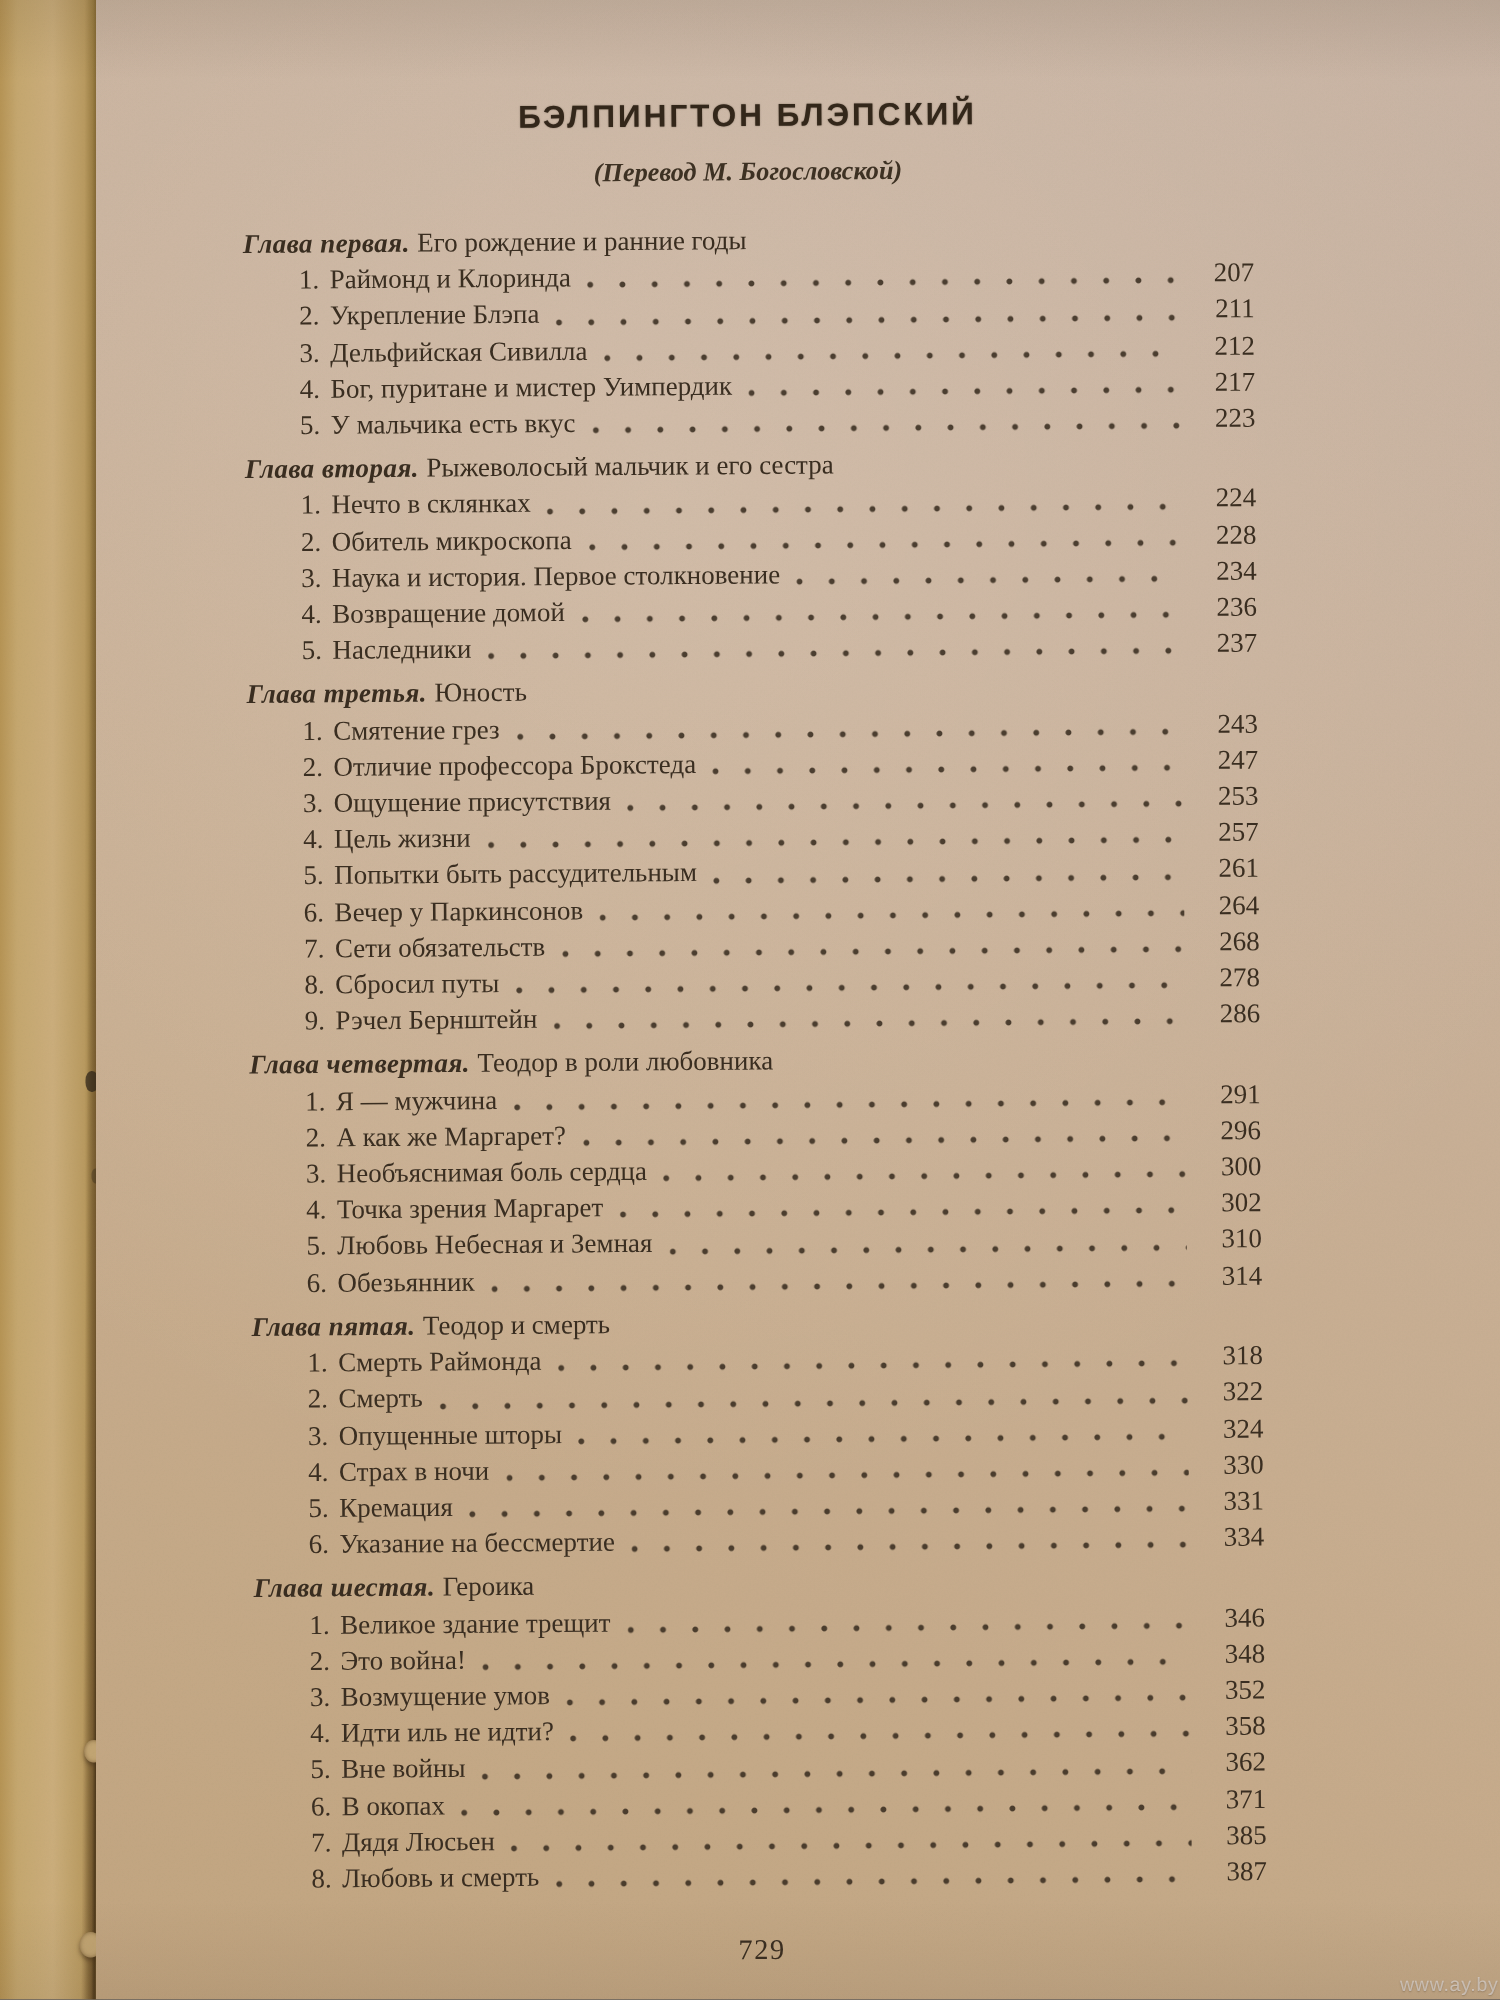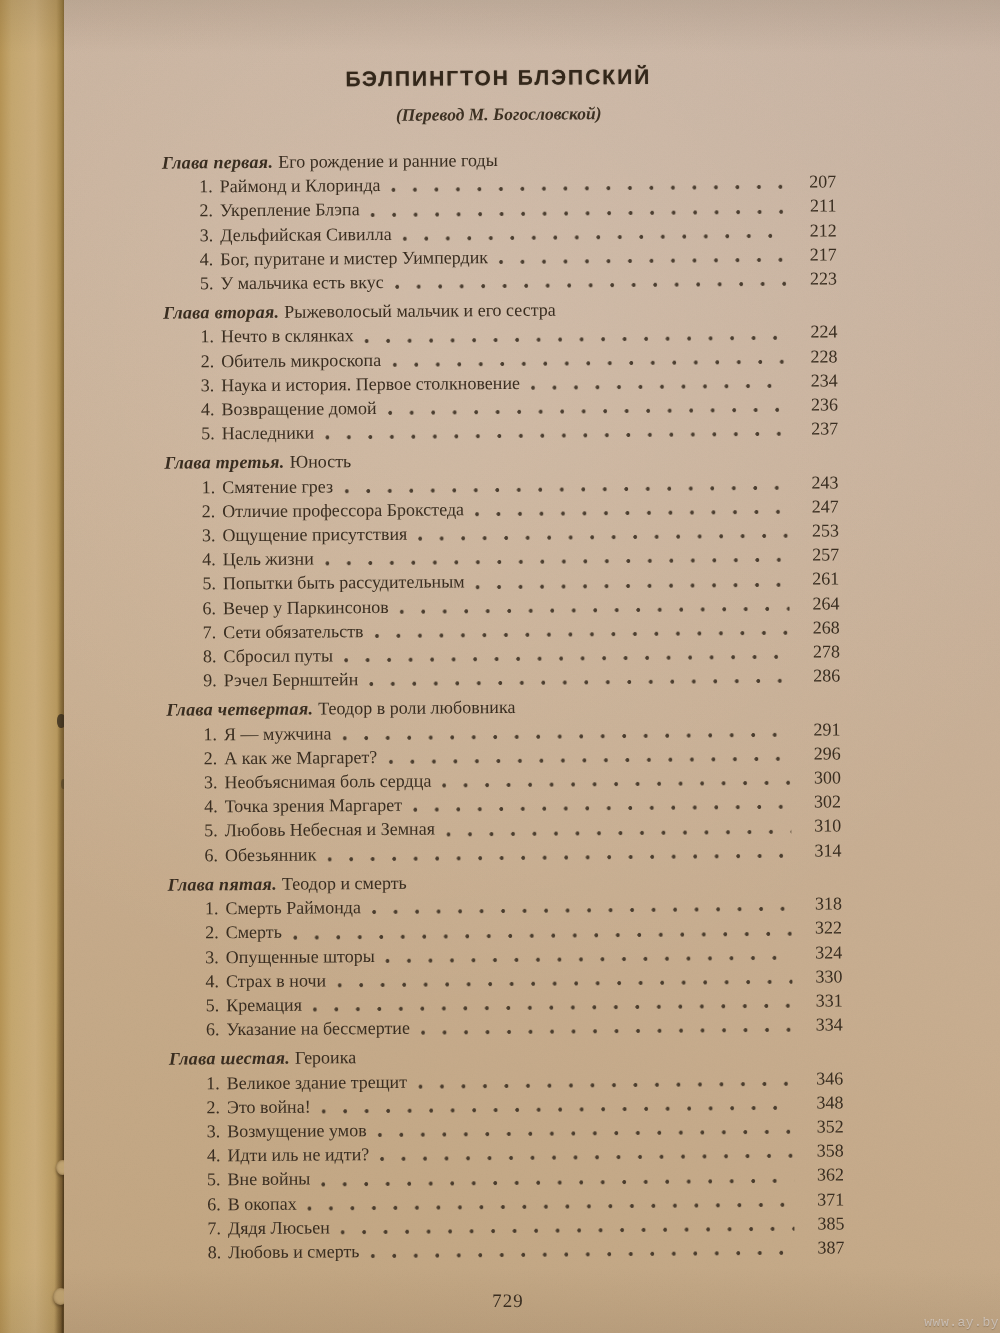--- a/index.html
+++ b/index.html
@@ -83,21 +83,21 @@
     background:radial-gradient(circle at 2.2px 3px, rgba(57,45,32,.88) 1.55px, rgba(57,45,32,0) 2.3px);
     background-size:21.5px 6px;background-repeat:repeat-x;
   }
   .item-page{flex:none;width:44px;text-align:right;}
   .folio{
     position:absolute;left:0;right:0;bottom:21px;
     text-align:center;font-size:19px;color:#3a2e21;letter-spacing:1px;
   }
   .watermark{
     position:absolute;right:1px;bottom:3px;
-    font-family:Liberation Mono, monospace;
+    font-family:Liberation Sans, sans-serif;
     font-size:13px;letter-spacing:.5px;
     color:rgba(228,227,234,.55);
     text-shadow:0 1px 1px rgba(90,70,45,.35);
     margin-left:16px;
   }
 </style>
 </head>
 <body>
 
 <div class="photo">

